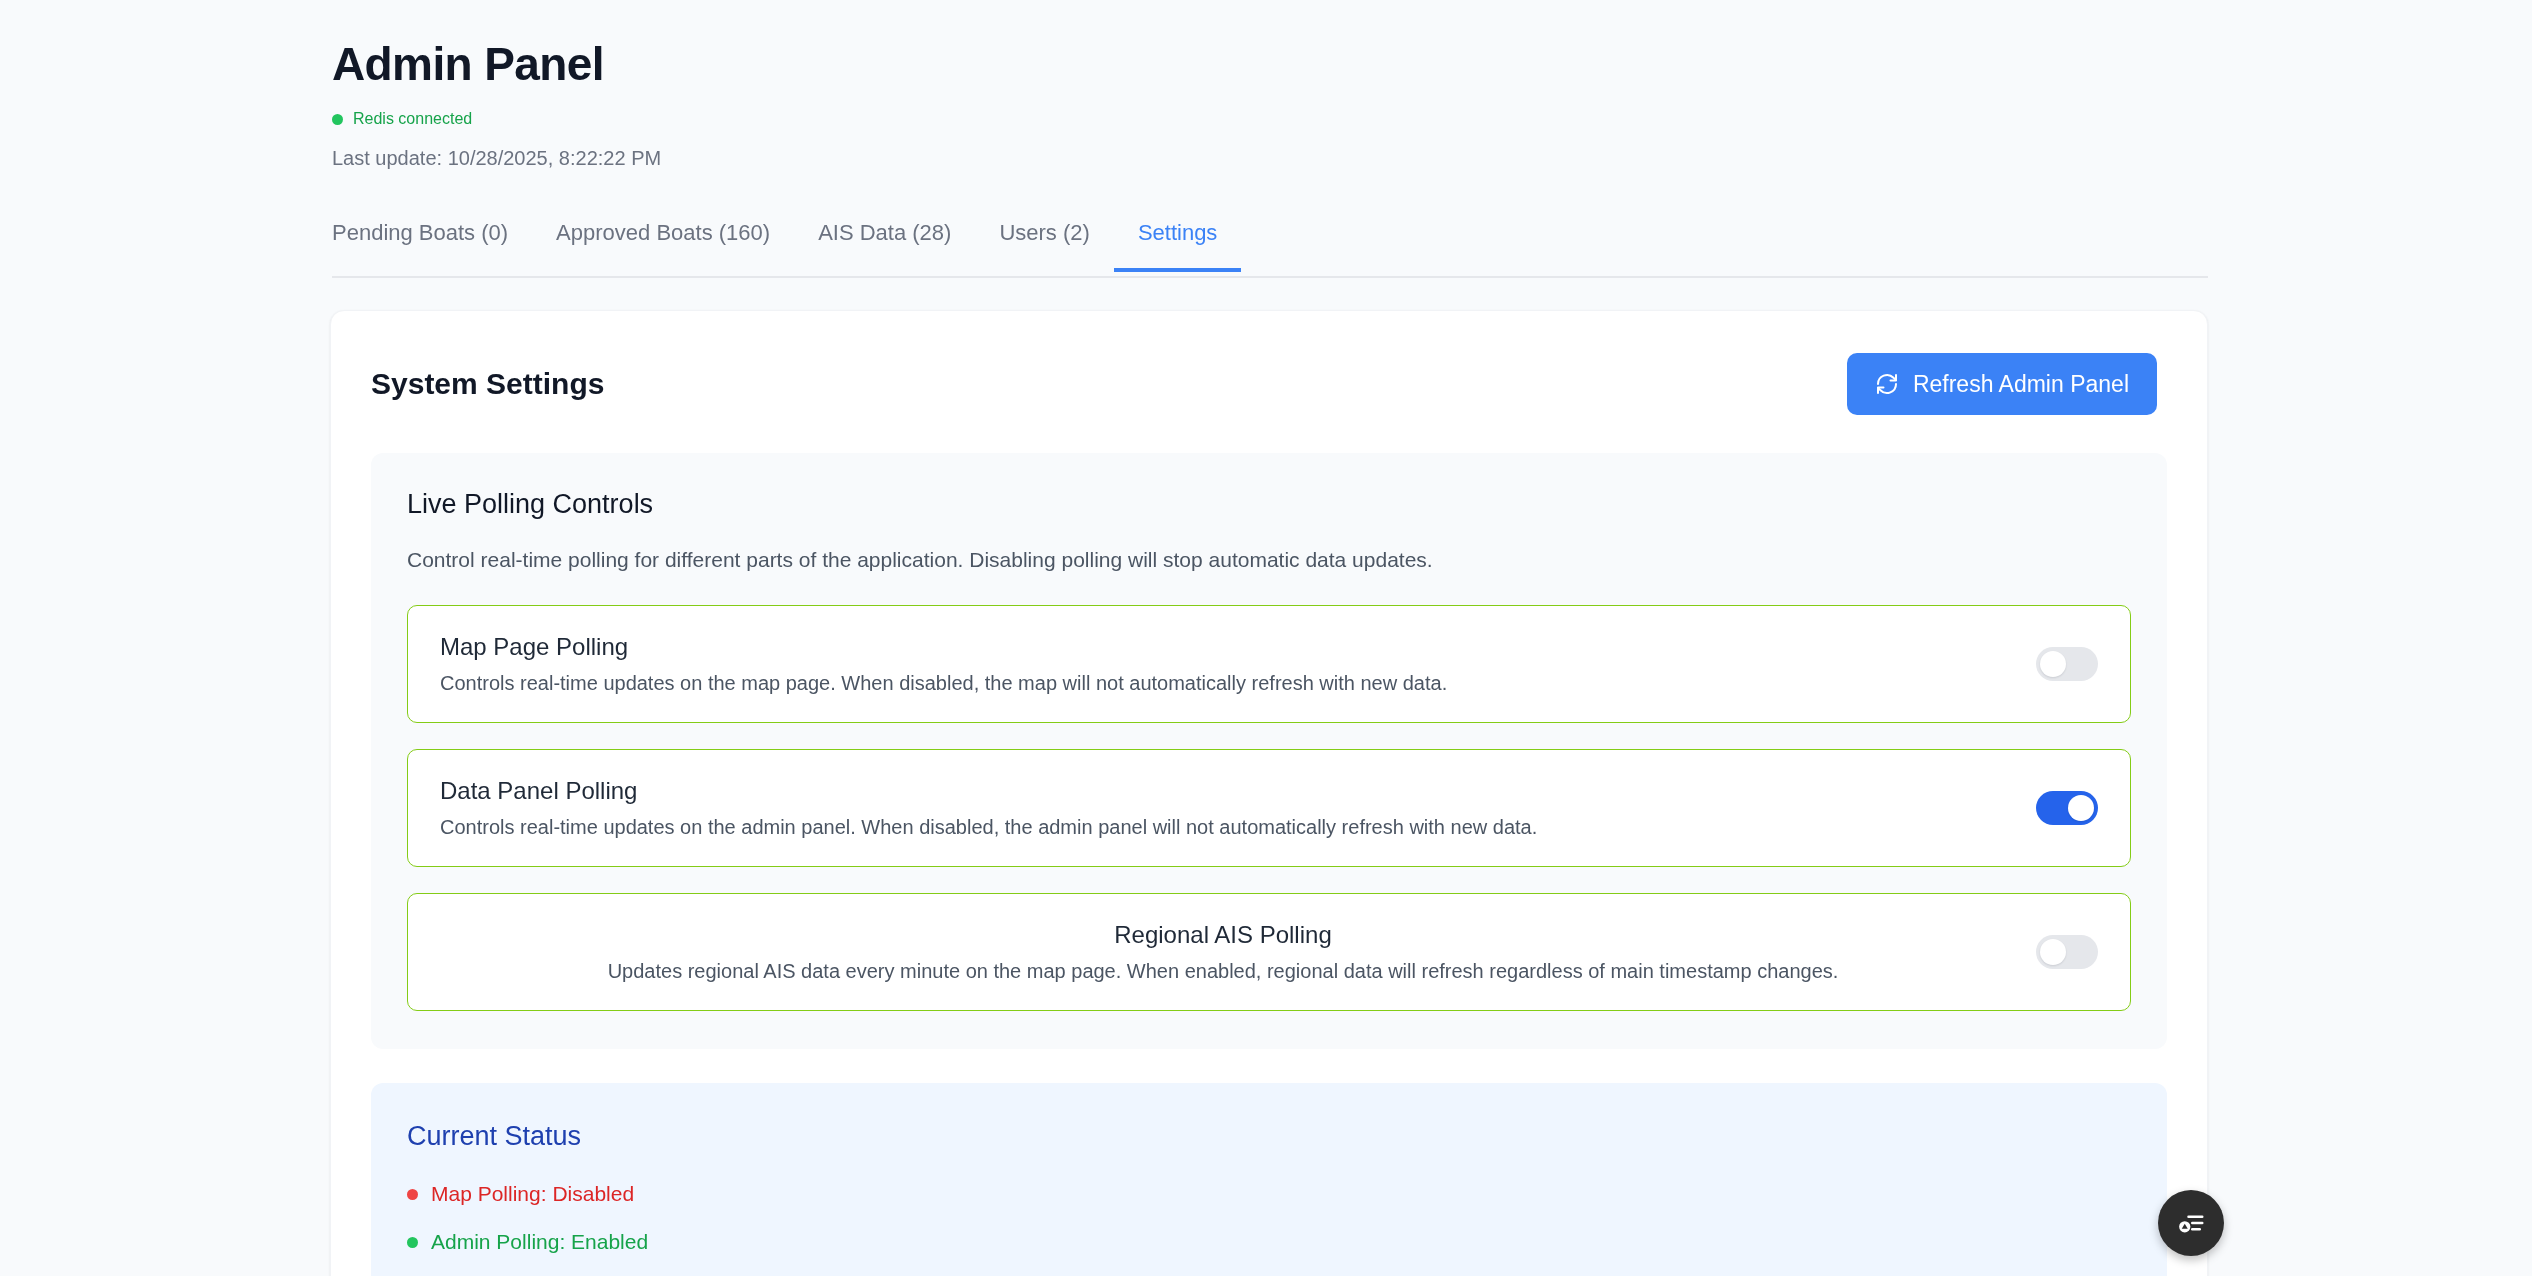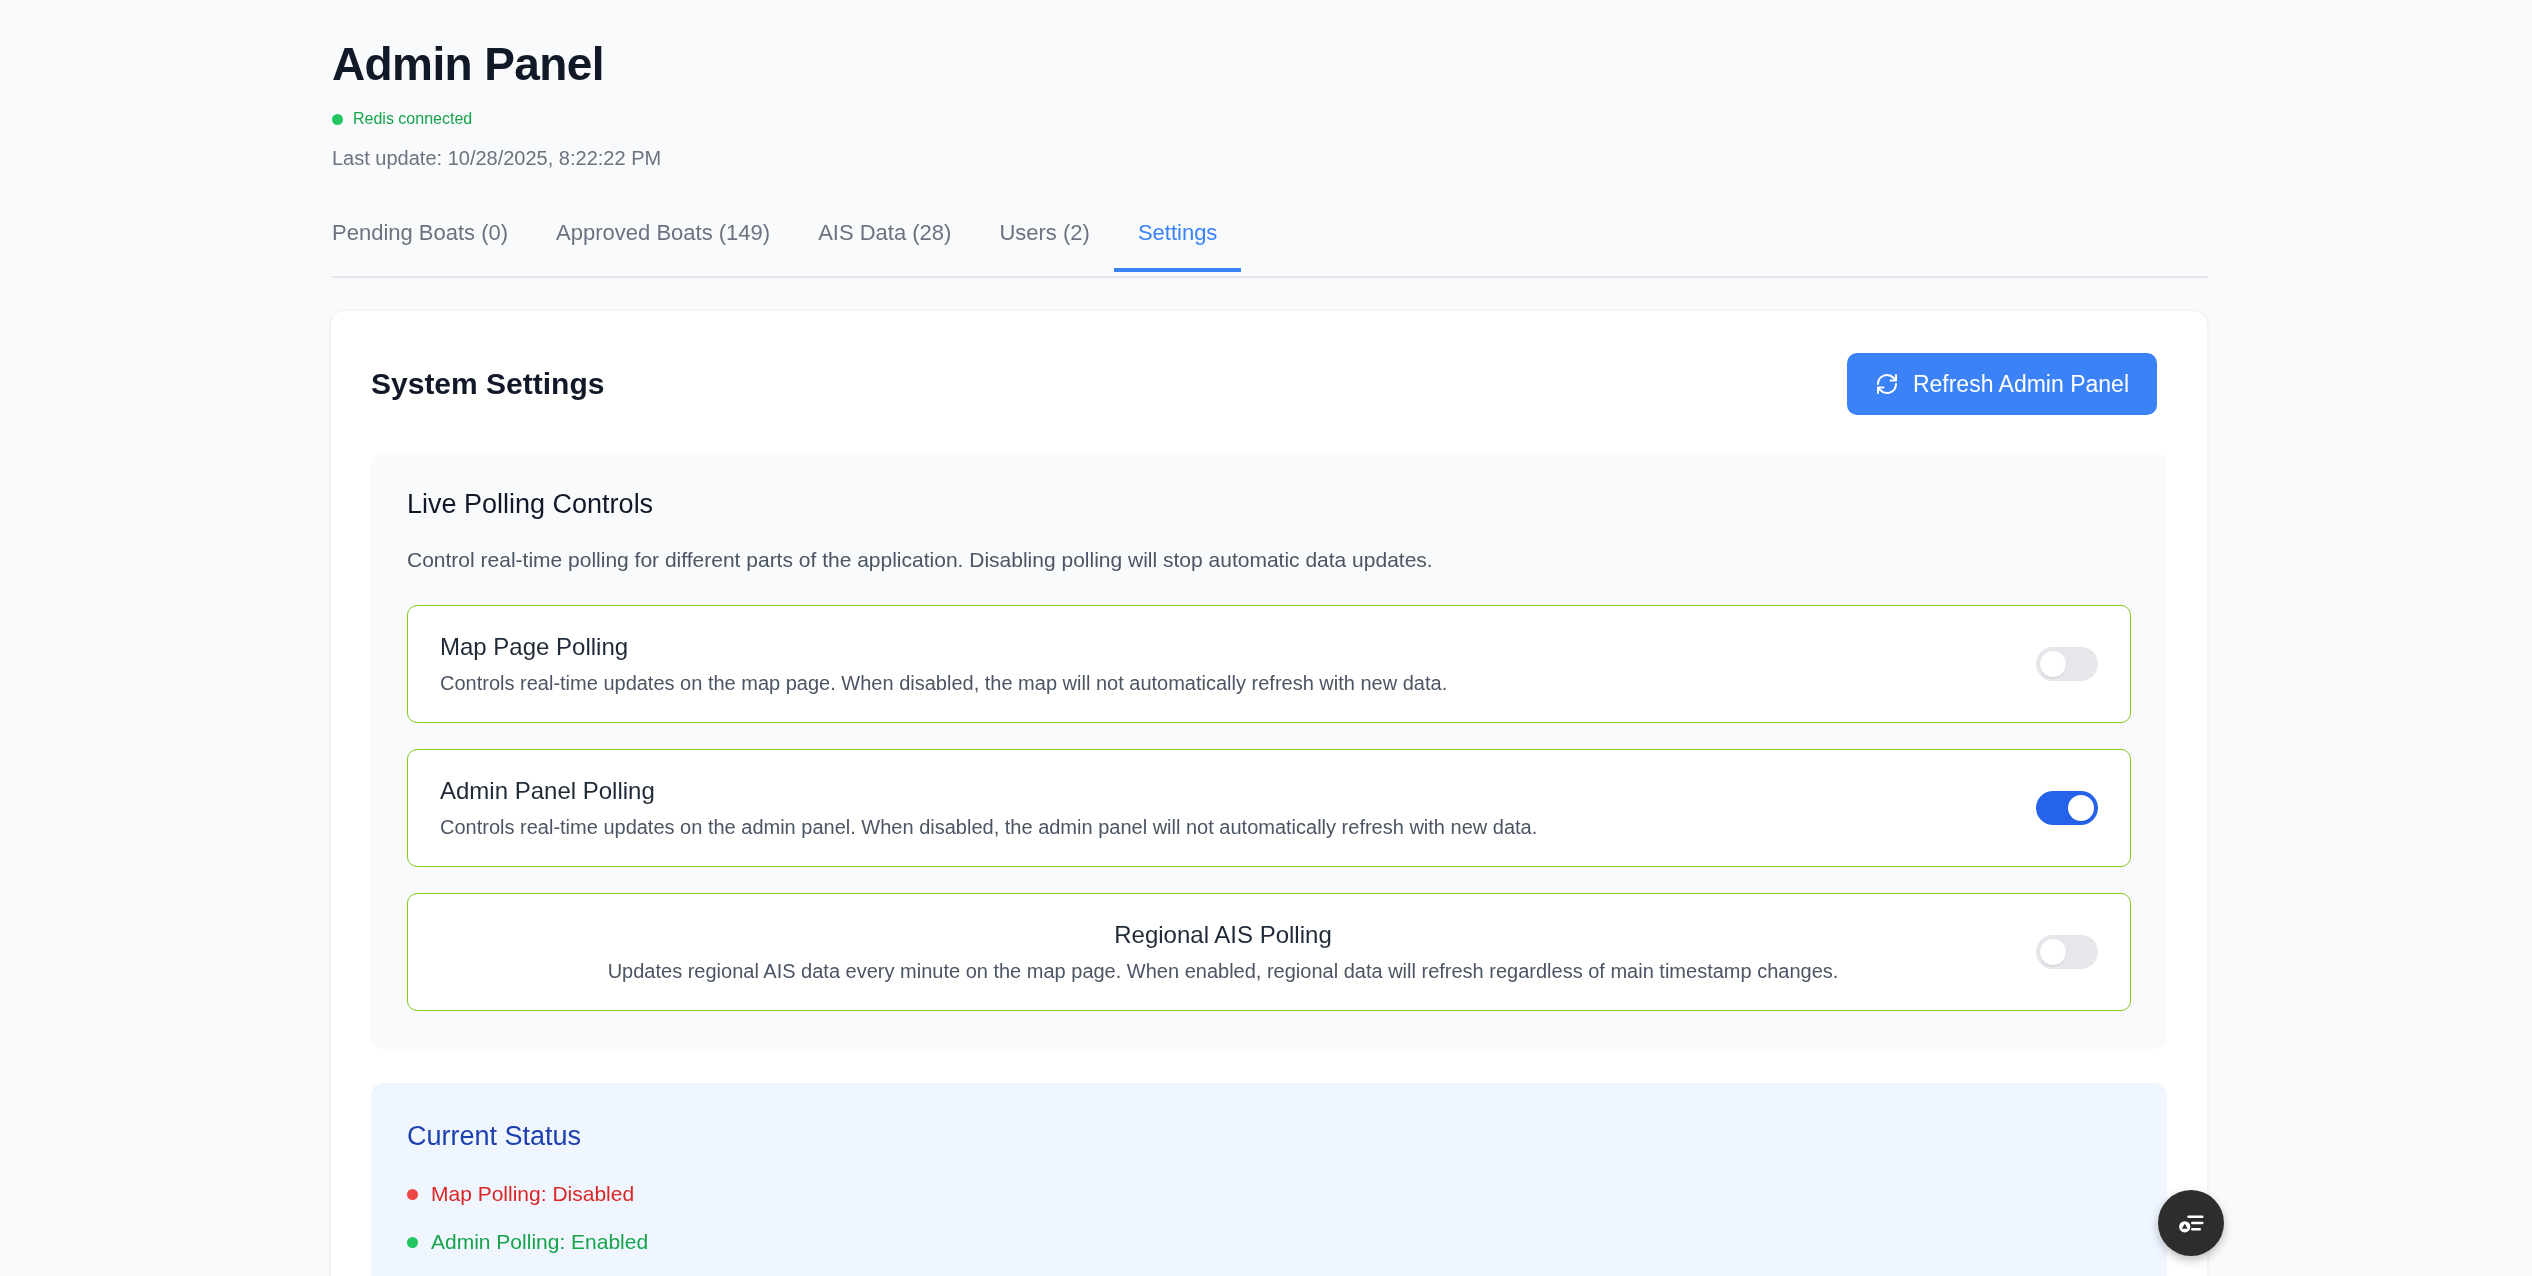--- a/index.html
+++ b/index.html
@@ -261,21 +261,21 @@
     <div class="page-title">Admin Panel</div>
     <div class="redis-row">
       <span class="dot dot-green"></span>
       <span class="redis-text">Redis connected</span>
     </div>
     <div class="last-update">Last update: 10/28/2025, 8:22:22 PM</div>
   </div>
 
   <div class="tabs">
     <div class="tab">Pending Boats (0)</div>
-    <div class="tab">Approved Boats (149)</div>
+    <div class="tab">Approved Boats (160)</div>
     <div class="tab">AIS Data (28)</div>
     <div class="tab">Users (2)</div>
     <div class="tab active">Settings</div>
   </div>
 
   <div class="card">
 
     <div class="card-head">
       <div class="card-title">System Settings</div>
       <button class="refresh-btn">
@@ -302,21 +302,21 @@
             <div class="toggle-label">Map Page Polling</div>
             <div class="toggle-desc">Controls real-time updates on the map page. When disabled, the map will not automatically refresh with new data.</div>
           </div>
           <div class="switch">
             <span class="knob"></span>
           </div>
         </div>
 
         <div class="toggle-row">
           <div class="toggle-text">
-            <div class="toggle-label">Admin Panel Polling</div>
+            <div class="toggle-label">Data Panel Polling</div>
             <div class="toggle-desc">Controls real-time updates on the admin panel. When disabled, the admin panel will not automatically refresh with new data.</div>
           </div>
           <div class="switch on">
             <span class="knob"></span>
           </div>
         </div>
 
         <div class="toggle-row">
           <div class="toggle-text">
             <div class="toggle-label">Regional AIS Polling</div>

